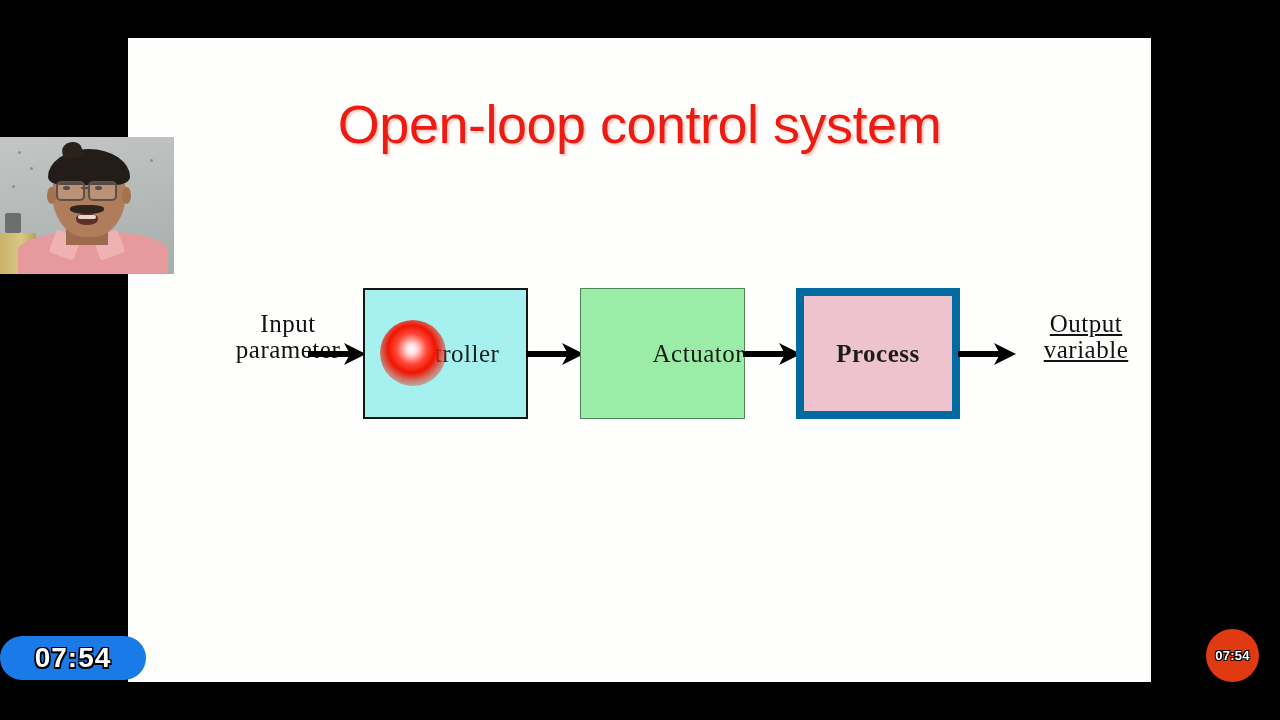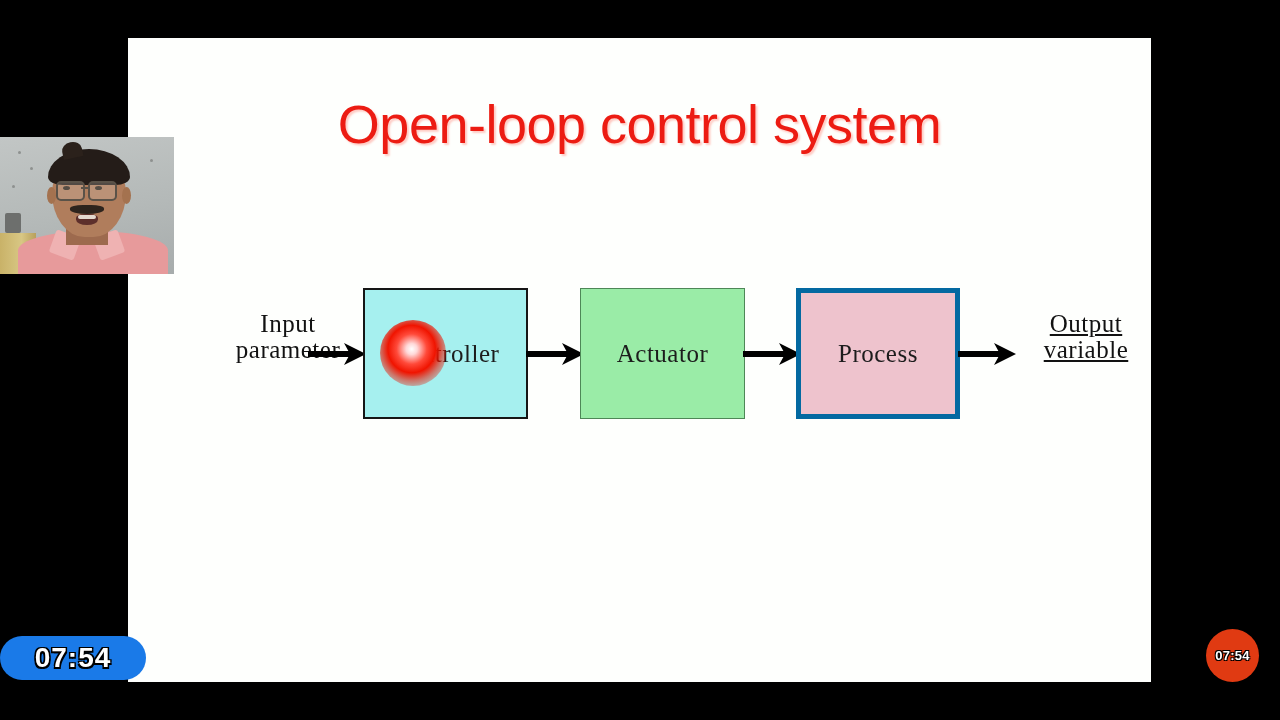--- a/index.html
+++ b/index.html
@@ -89,26 +89,28 @@
     left: 227px;
     width: 165px;
     background: #a6f0ef;
     border: 2px solid #161616;
   }
   #box-actuator {
     left: 444px;
     width: 165px;
     background: #9aeca7;
     border: 1px solid #4e8757;
+    justify-content: flex-end;
   }
   #box-process {
     left: 660px;
     width: 164px;
     background: #eec3cd;
-    border: 5px solid #0369a1;
+    border: 8px solid #0369a1;
+    font-weight: bold;
   }
 
   
   .dg-arrow {
     position: absolute;
     top: 305px;
     height: 22px;
   }
   #arrow-1 { left: 172px; width: 58px; }
   #arrow-2 { left: 390px; width: 58px; }

